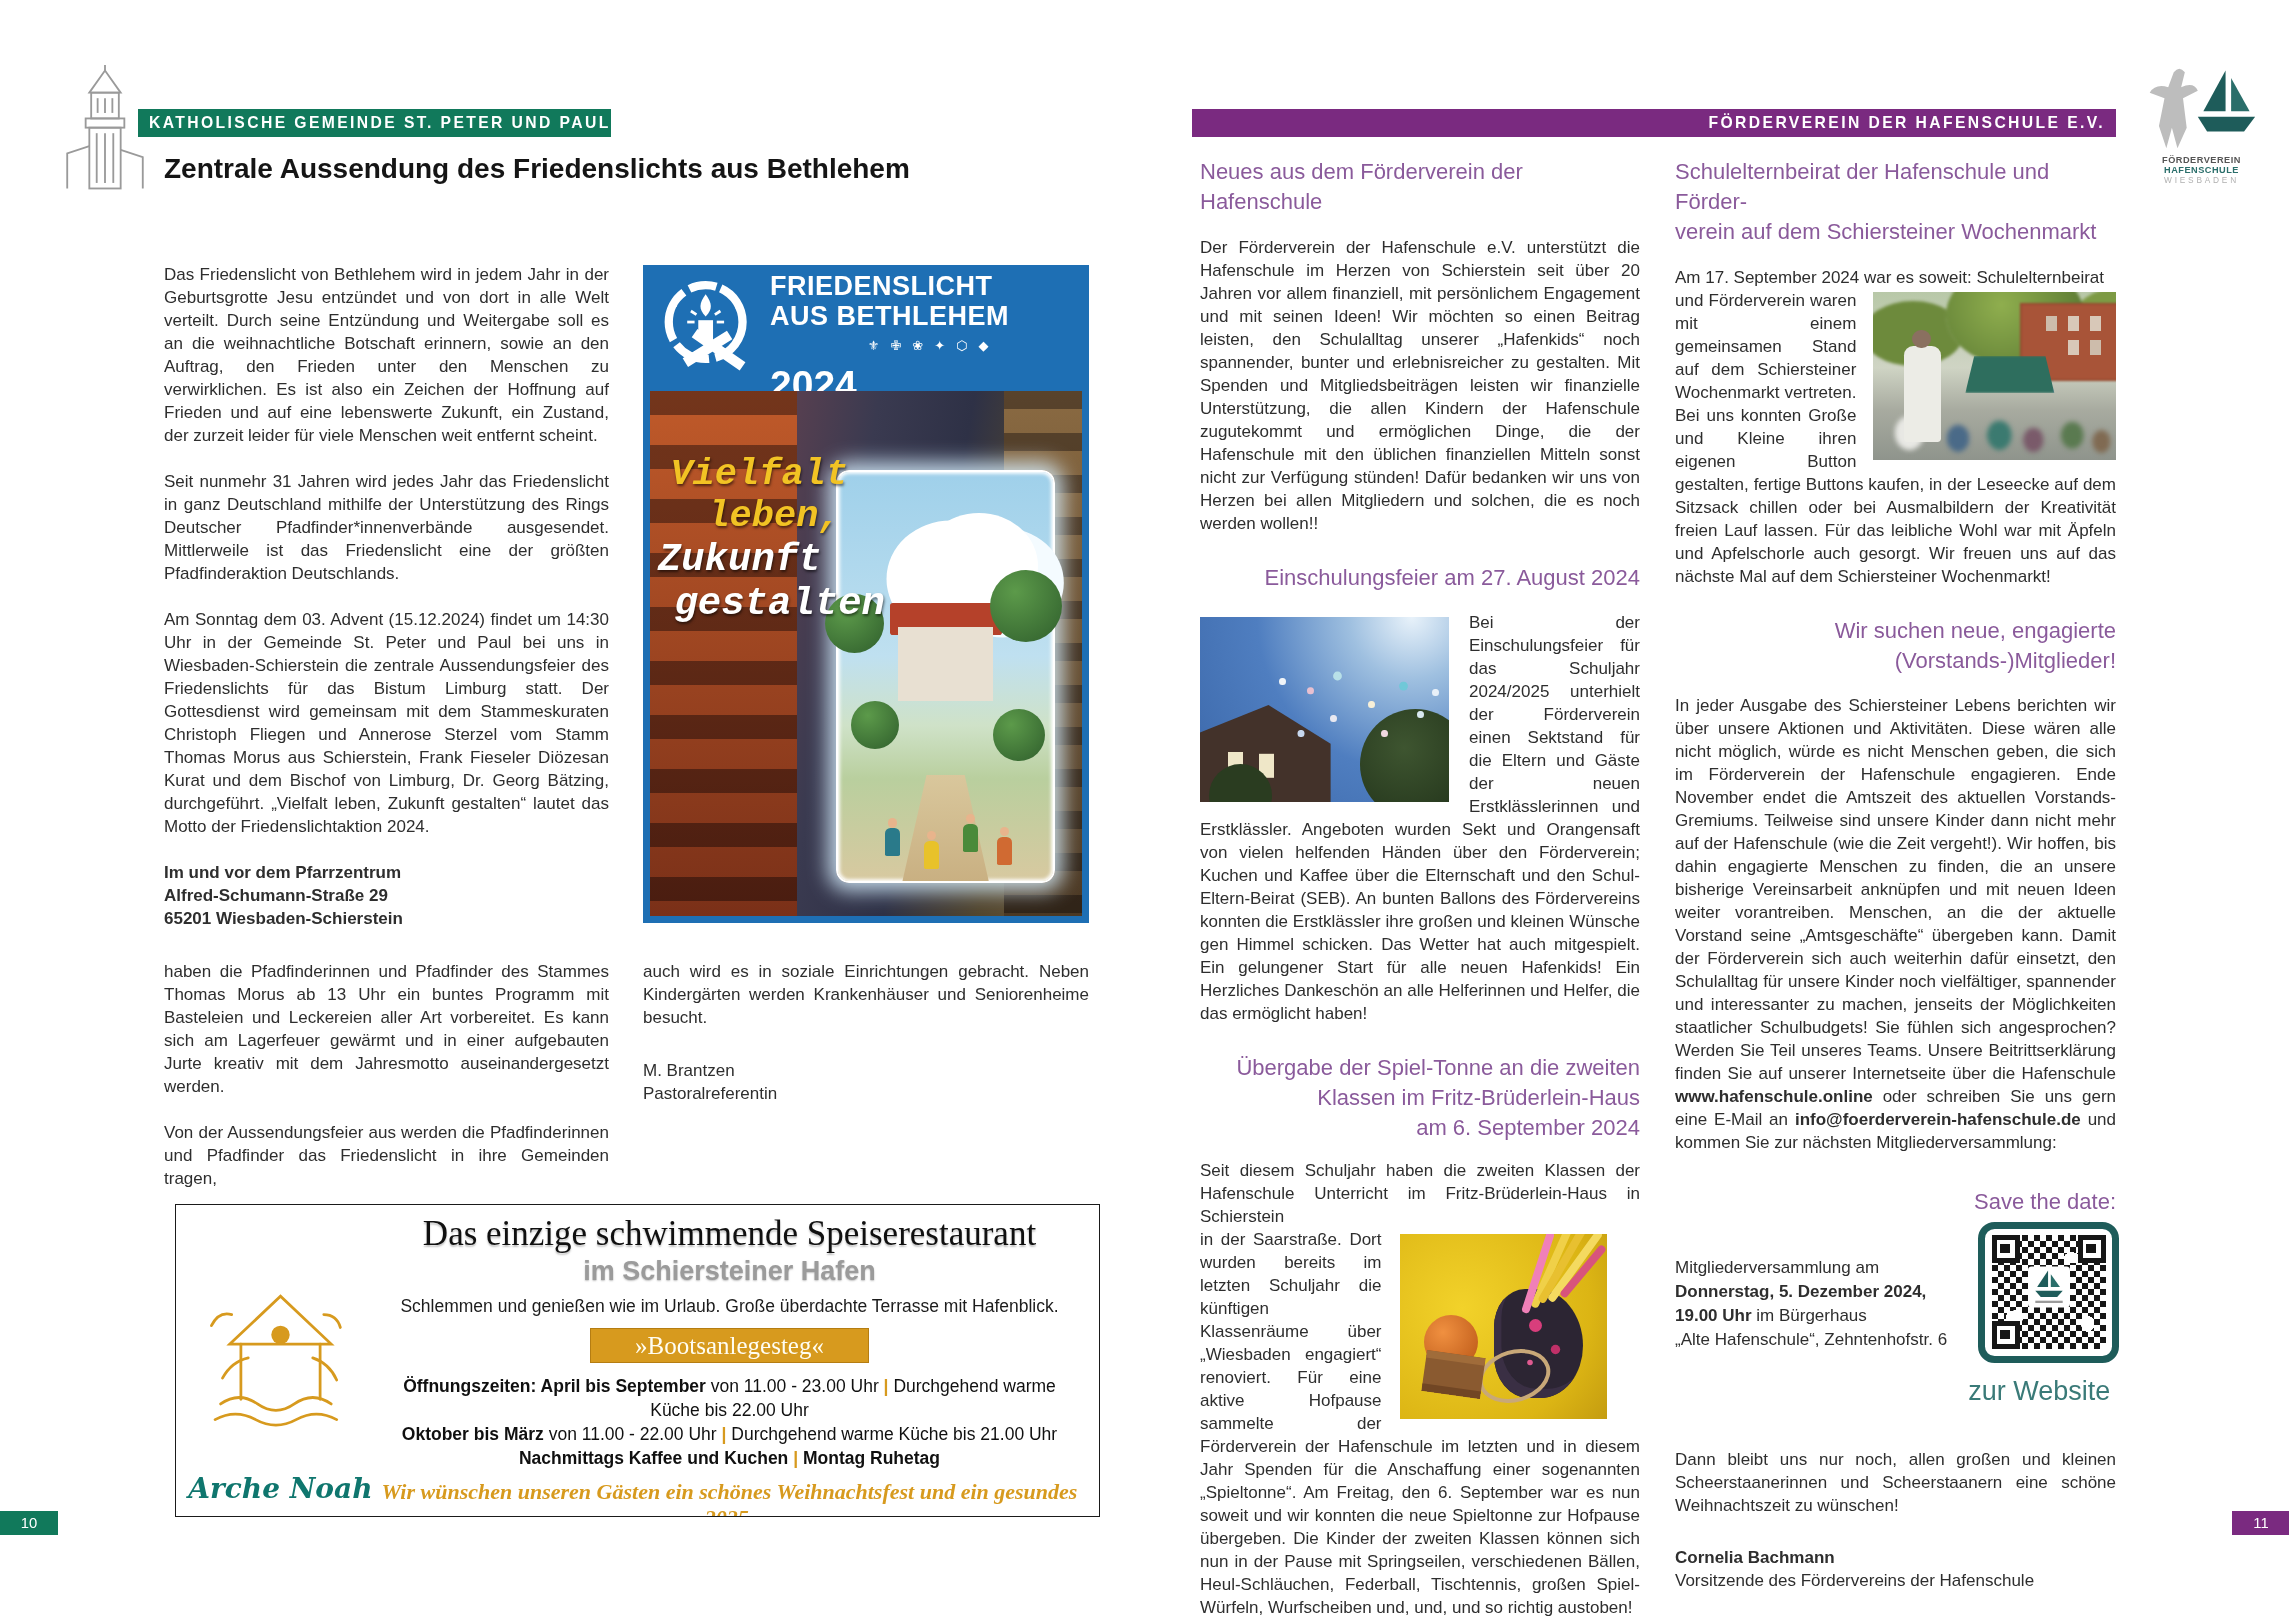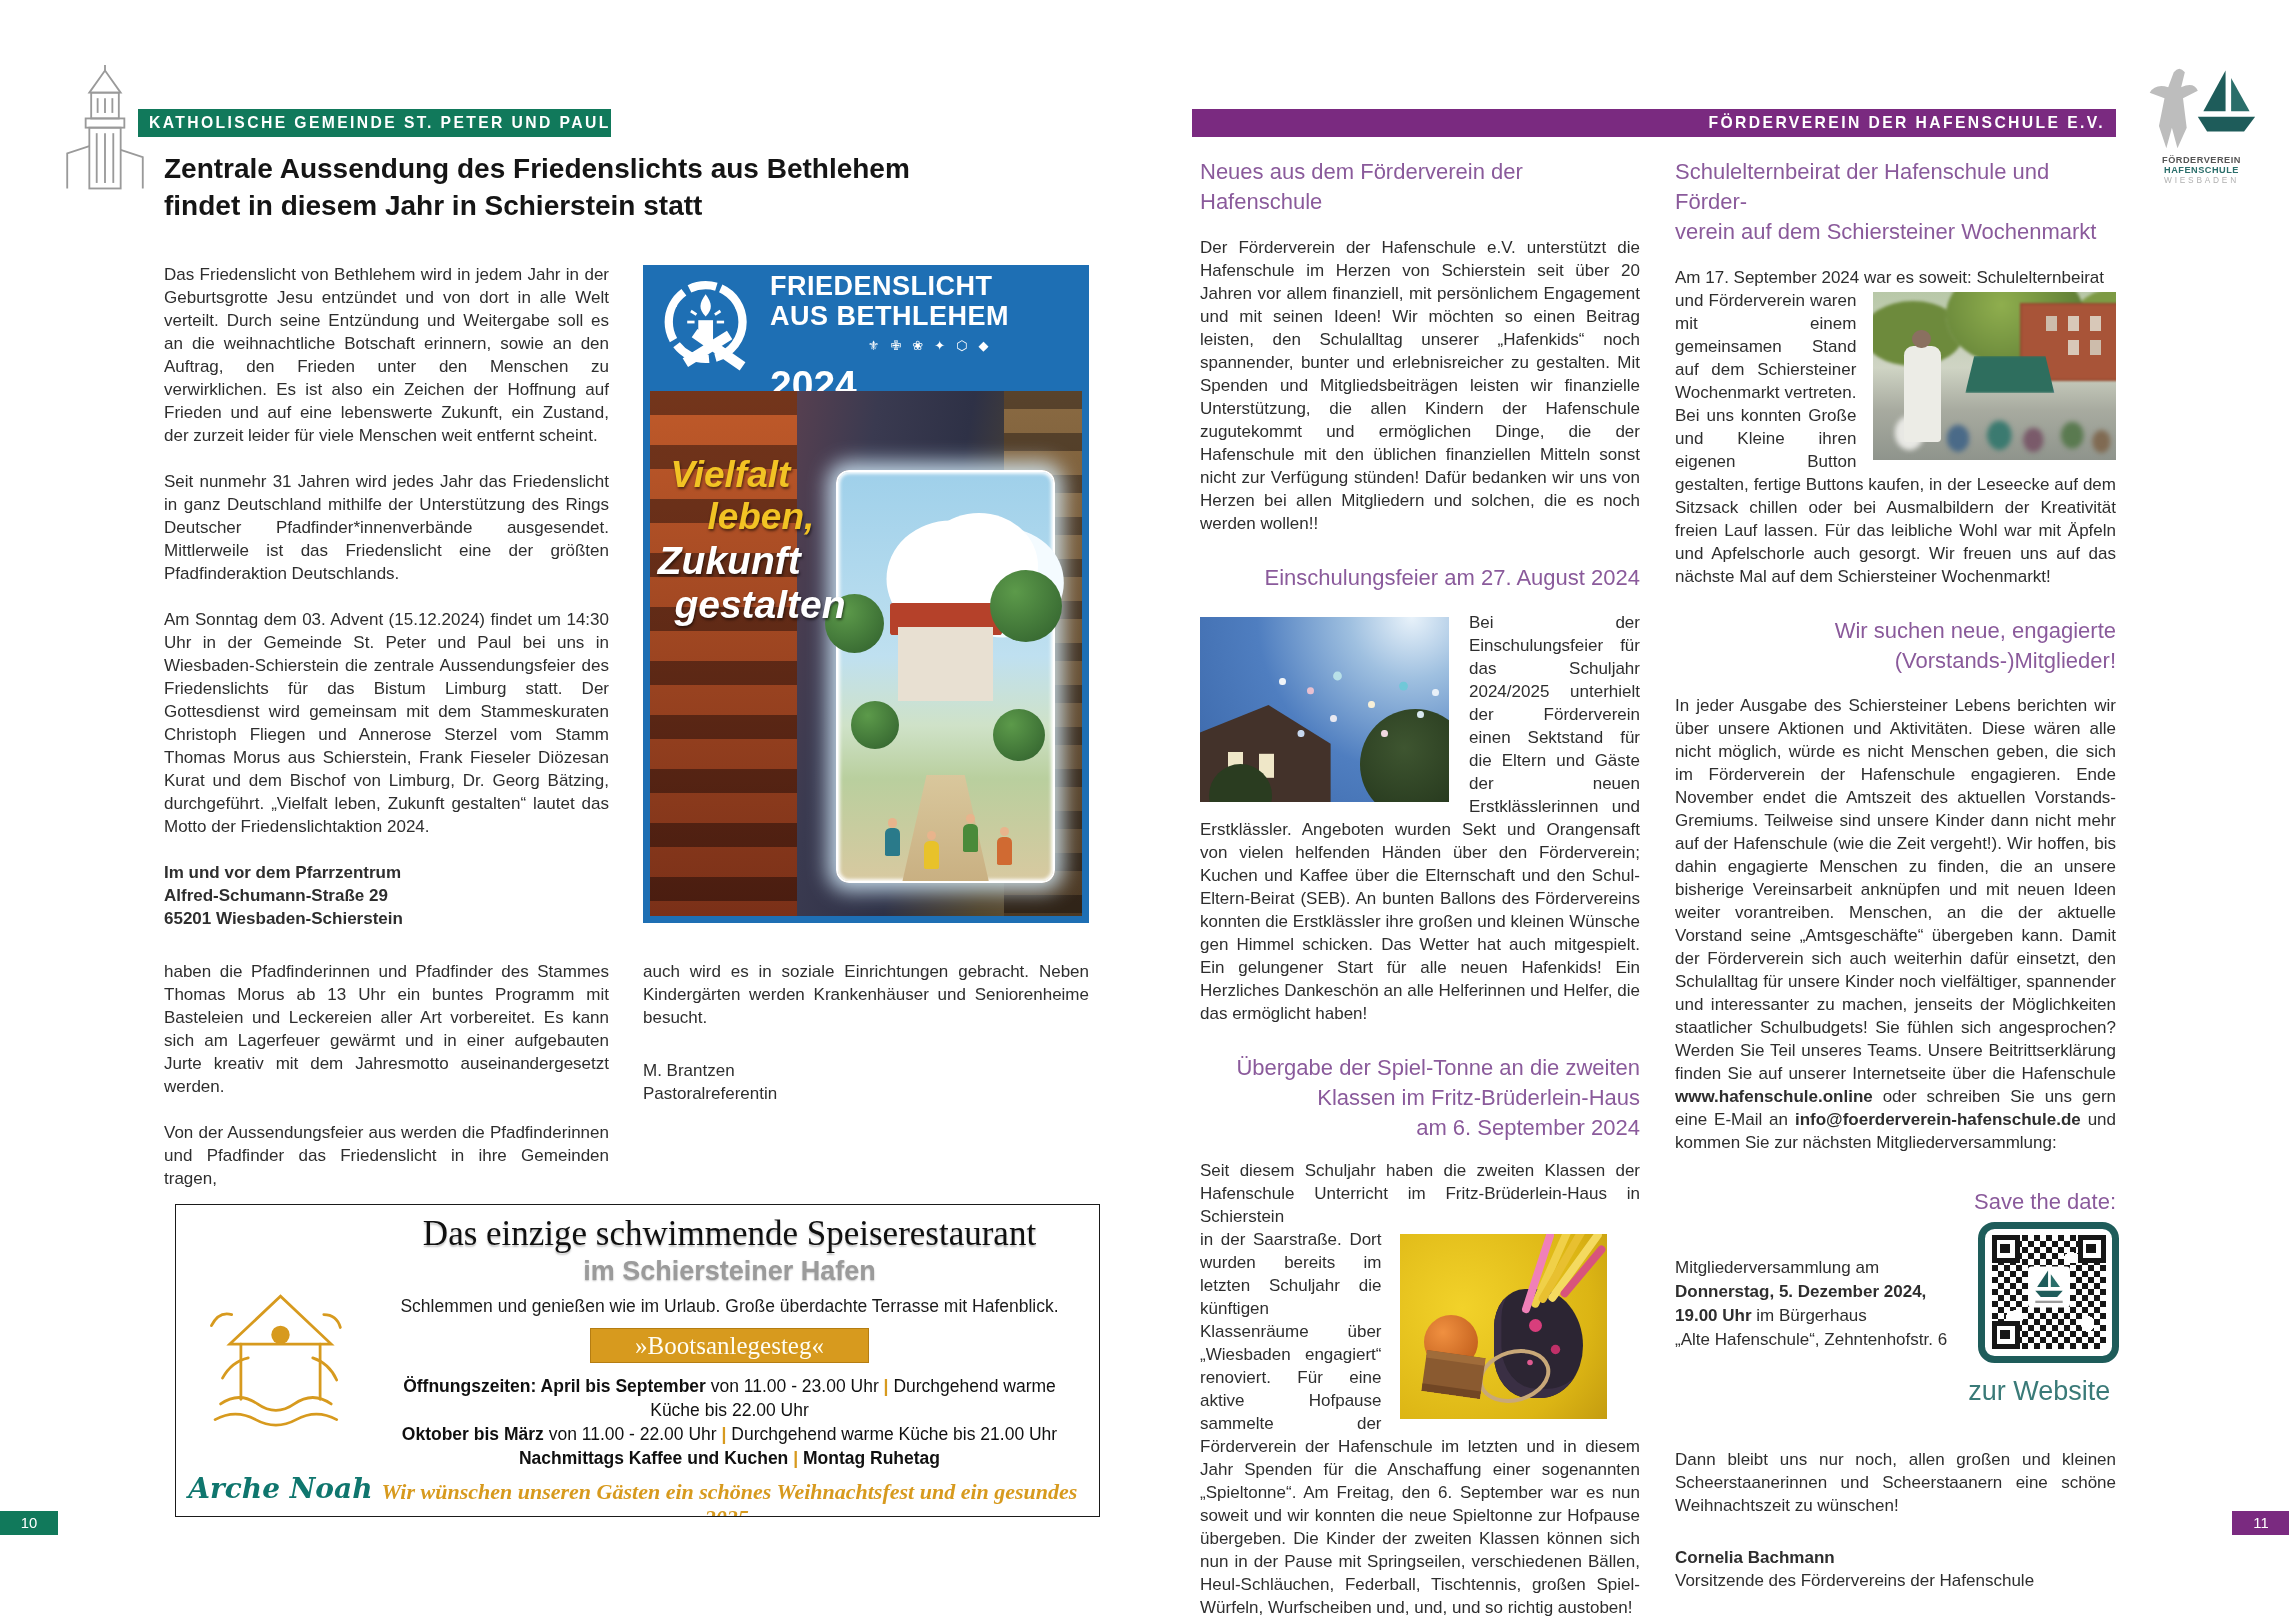--- a/index.html
+++ b/index.html
@@ -46,21 +46,21 @@
      border:2.8px solid #fff;box-shadow:0 0 20px 7.4px rgba(215,240,255,.85),0 0 3.7px 1.8px #fff inset;}
   .cloud{position:absolute;left:38%;top:10%;width:55%;height:26%;background:#fff;border-radius:50%;
      box-shadow:-28px 13px 0 5.5px #fff,24px 16.6px 0 1.8px #f4fbff;}
   .pt-tree{position:absolute;width:59px;height:59px;border-radius:50%;background:radial-gradient(circle at 35% 30%,#5c9a4a,#2f5e2c);}
   .pt-house{position:absolute;left:28%;top:38%;width:44%;height:18%;background:#e8e0d2;}
   .pt-roof{position:absolute;left:24%;top:32%;width:52%;height:8%;background:#b5412a;border-radius:2.8px;}
   .pt-path{position:absolute;left:30%;bottom:0;width:40%;height:26%;background:linear-gradient(180deg,#d9c79c,#c9b082);
      clip-path:polygon(28% 0,72% 0,100% 100%,0 100%);}
   .fig{position:absolute;width:14.8px;height:28px;border-radius:5.5px 5.5px 1.8px 1.8px;}
   .fig:before{content:"";position:absolute;left:2.8px;top:-10px;width:9.2px;height:9.2px;border-radius:50%;background:#e8b48c;}
-  .motto{position:absolute;font-family:Liberation Sans, sans-serif;font-style:italic;font-weight:bold;
+  .motto{position:absolute;font-family:Liberation Mono, monospace;font-style:italic;font-weight:bold;
          text-shadow:0.9px 1.8px 2.8px rgba(0,0,0,.55);line-height:1;}
   .m-y{color:#f2c324;}.m-w{color:#fff;}
   
   .photo{position:relative;overflow:hidden;background:#ccc;}
   .ph-balloons{float:left;width:249px;height:185px;margin:5.5px 20px 7.4px 0;
      background:radial-gradient(circle at 85% 0%,#e8f2fa 0%,#9fc0e0 22%,#4f7ec0 55%,#3a66a8 100%);}
   .bl-bldg{position:absolute;left:-7.4px;bottom:-5.5px;width:138px;height:102px;background:#43322a;
      clip-path:polygon(0 30%,55% 0,100% 38%,100% 100%,0 100%);}
   .bl-win{position:absolute;left:28px;bottom:26px;width:14.8px;height:24px;background:#efe7c8;box-shadow:31px 1.8px 0 #efe7c8;}
   .bl-tree{position:absolute;right:-22px;bottom:-18.5px;width:111px;height:111px;border-radius:50%;
@@ -166,21 +166,20 @@
       <line x1="55" y1="0" x2="55" y2="6"></line>
     </g>
   </svg>
 
   <div class="bar bar-green">
     <span>KATHOLISCHE GEMEINDE ST. PETER UND PAUL</span>
   </div>
 
   <div class="l-title">
     <div>Zentrale Aussendung des Friedenslichts aus Bethlehem</div>
-    <div>findet in diesem Jahr in Schierstein statt</div>
   </div>
 
   <div class="col col-l1">
     <p class="p">Das Friedenslicht von Bethlehem wird in jedem Jahr in der Geburtsgrotte Jesu entzündet und von dort in alle Welt verteilt. Durch seine Entzündung und Weitergabe soll es an die weihnachtliche Botschaft erinnern, sowie an den Auftrag, den Frieden unter den Menschen zu verwirklichen. Es ist also ein Zeichen der Hoffnung auf Frieden und auf eine lebenswerte Zukunft, ein Zustand, der zurzeit leider für viele Menschen weit entfernt scheint.</p>
     <p class="p">Seit nunmehr 31 Jahren wird jedes Jahr das Friedenslicht in ganz Deutschland mithilfe der Unterstützung des Rings Deutscher Pfadfinder*innenverbände ausgesendet. Mittlerweile ist das Friedenslicht eine der größten Pfadfinderaktion Deutschlands.</p>
     <p class="p">Am Sonntag dem 03. Advent (15.12.2024) findet um 14:30 Uhr in der Gemeinde St. Peter und Paul bei uns in Wiesbaden-Schierstein die zentrale Aussendungsfeier des Friedenslichts für das Bistum Limburg statt. Der Gottesdienst wird gemeinsam mit dem Stammeskuraten Christoph Fliegen und Annerose Sterzel vom Stamm Thomas Morus aus Schierstein, Frank Fieseler Diözesan Kurat und dem Bischof von Limburg, Dr. Georg Bätzing, durchgeführt. „Vielfalt leben, Zukunft gestalten“ lautet das Motto der Friedenslichtaktion 2024.</p>
     <div class="addr">
       <div>Im und vor dem Pfarrzentrum</div>
       <div>Alfred-Schumann-Straße 29</div>
       <div>65201 Wiesbaden-Schierstein</div>

